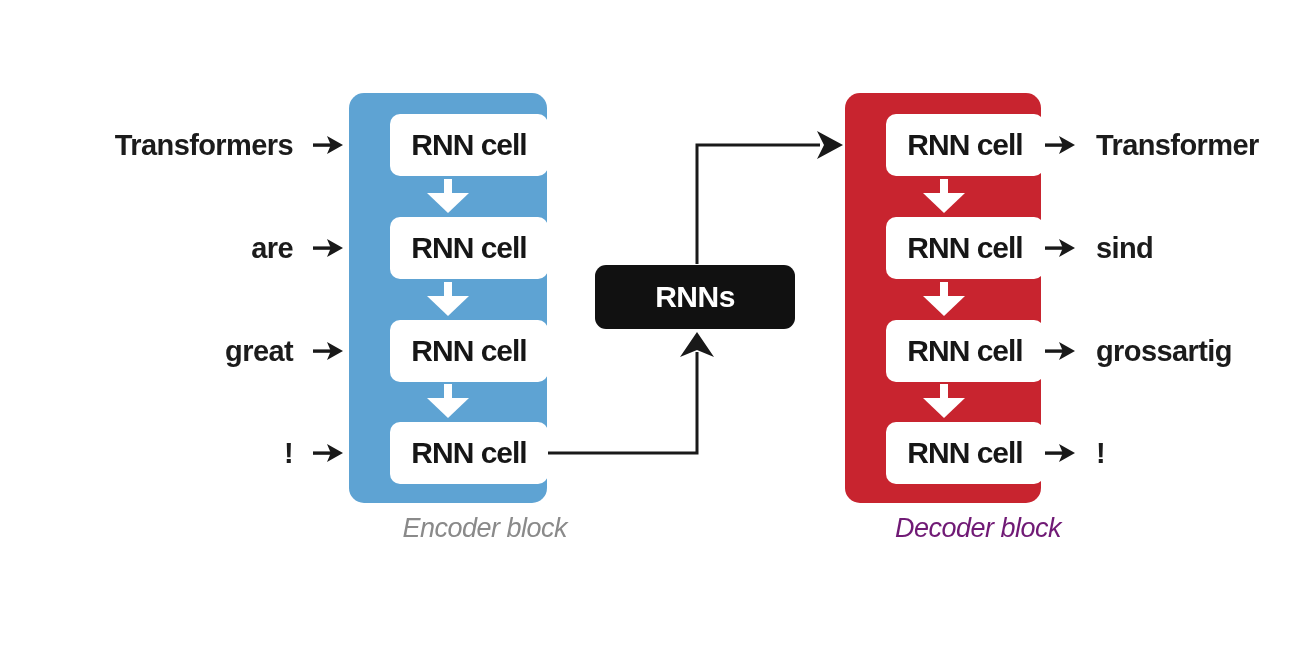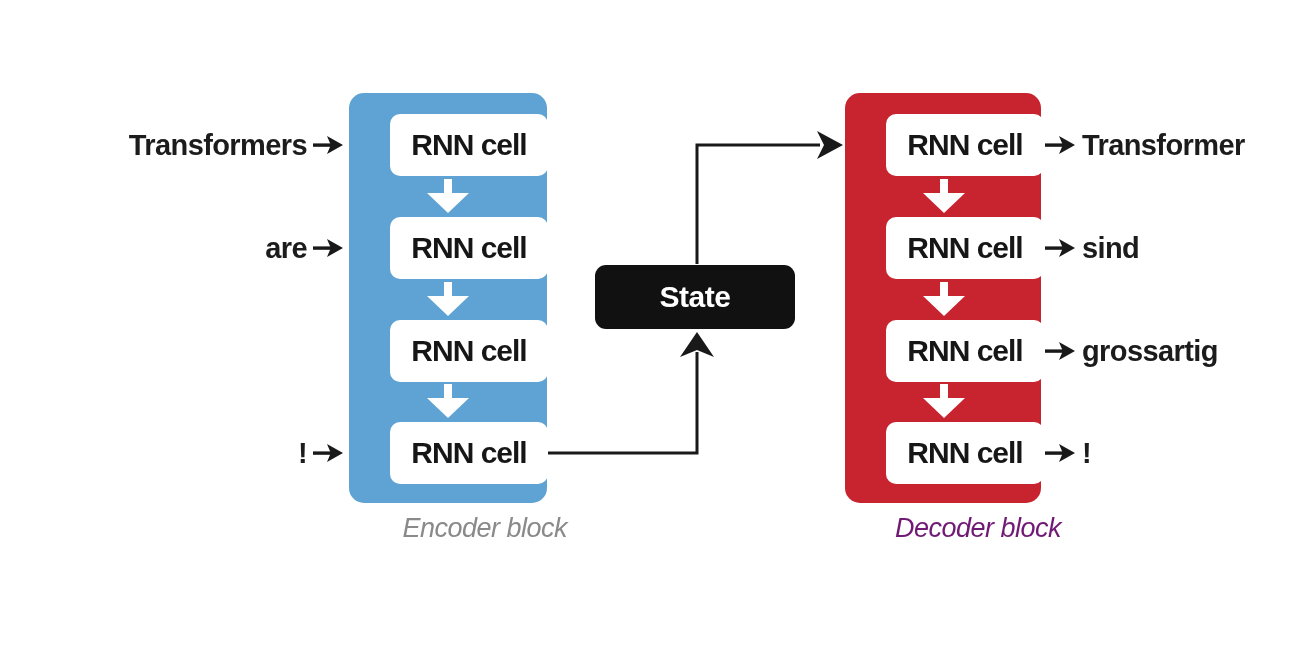--- a/index.html
+++ b/index.html
@@ -12,21 +12,21 @@
     font-family: "Liberation Sans", "DejaVu Sans", sans-serif;
     color: #191919;
   }
 
   
   .word-row {
     position: absolute;
     height: 42px;
     display: flex;
     align-items: center;
-    gap: 6px;
+    gap: 20px;
     font-size: 29px;
     font-weight: 700;
     letter-spacing: -0.6px;
     color: #1c1c1c;
     white-space: nowrap;
   }
   .word-row.input { left: 0; width: 344px; justify-content: flex-end; }
   .word-row.output { left: 1045px; justify-content: space-between; }
 
   
@@ -126,20 +126,27 @@
         <polygon points="14,2 30,11 14,20 17.8,11" fill="#191919"></polygon>
       </svg>
   </div>
   <div class="word-row input" style="top:227px">
     <span>are</span>
     <svg width="31" height="22" viewBox="0 0 31 22">
         <rect x="0" y="9.4" width="18" height="3.4" fill="#191919"></rect>
         <polygon points="14,2 30,11 14,20 17.8,11" fill="#191919"></polygon>
       </svg>
   </div>
+  <div class="word-row input" style="top:330px">
+    <span>great</span>
+    <svg width="31" height="22" viewBox="0 0 31 22">
+        <rect x="0" y="9.4" width="18" height="3.4" fill="#191919"></rect>
+        <polygon points="14,2 30,11 14,20 17.8,11" fill="#191919"></polygon>
+      </svg>
+  </div>
   <div class="word-row input" style="top:432px">
     <span>!</span>
     <svg width="31" height="22" viewBox="0 0 31 22">
         <rect x="0" y="9.4" width="18" height="3.4" fill="#191919"></rect>
         <polygon points="14,2 30,11 14,20 17.8,11" fill="#191919"></polygon>
       </svg>
   </div>
 
   <div class="block encoder" style="background-color: rgb(94, 163, 211);">
     <div class="cell" style="top:21px">
@@ -162,21 +169,21 @@
     <svg class="down-arrow" style="top:291px" width="44" height="35" viewBox="0 0 44 35">
         <rect x="18" y="0" width="8" height="15" fill="#ffffff"></rect>
         <polygon points="1,14 43,14 22,34" fill="#ffffff"></polygon>
       </svg>
     <div class="cell" style="top:329px">
         <span>RNN cell</span>
       </div>
   </div>
 
   <div class="state-box" style="background-color: rgb(17, 17, 17);">
-    <span>State</span>
+    <span>RNNs</span>
   </div>
 
   <div class="block decoder" style="background-color: rgb(200, 36, 47);">
     <div class="cell" style="top:21px">
         <span>RNN cell</span>
       </div>
     <svg class="down-arrow" style="top:86px" width="44" height="35" viewBox="0 0 44 35">
         <rect x="18" y="0" width="8" height="15" fill="#ffffff"></rect>
         <polygon points="1,14 43,14 22,34" fill="#ffffff"></polygon>
       </svg>

